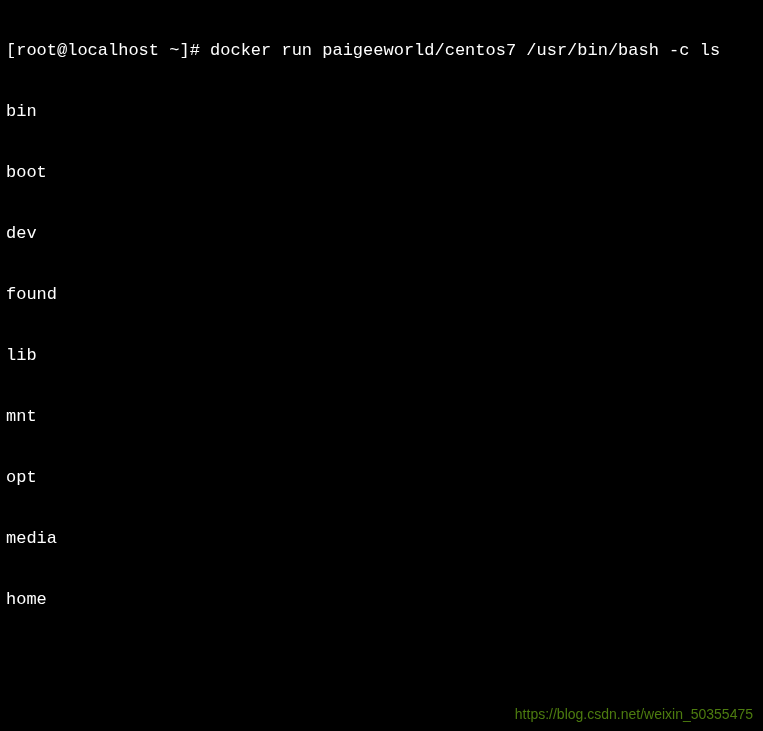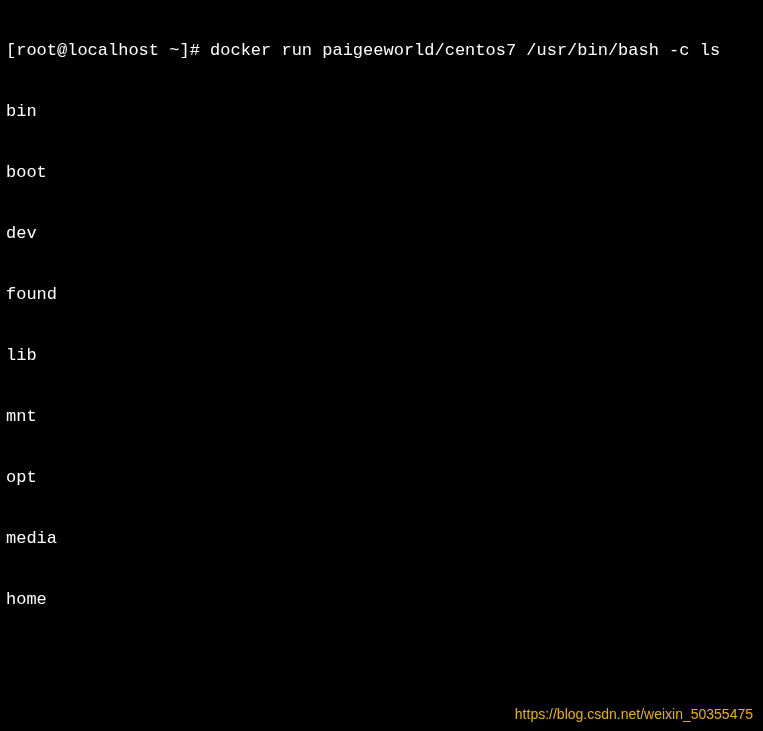--- a/index.html
+++ b/index.html
@@ -24,21 +24,21 @@
       font-family: 'Courier New', monospace;
     }
     .line {
       display: block;
       margin-top: 10px;
     }
     .watermark {
       position: absolute;
       bottom: 6px;
       right: 10px;
-      color: #eab308;
+      color: #4d7c0f;
       font-size: 14px;
       font-family: Arial, sans-serif;
     }
   </style>
 </head>
 <body>
 
 <div class="terminal">
 <span class="line"><span>[root@localhost ~]# </span><span>docker run paigeeworld/centos7 /usr/bin/bash -c ls</span></span>
 <span class="line">bin</span>

